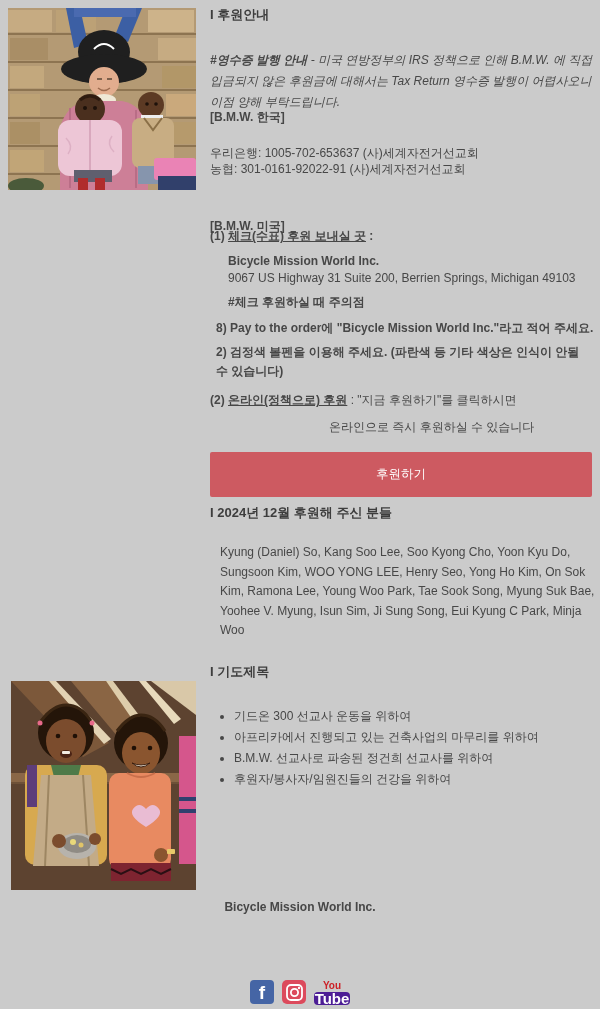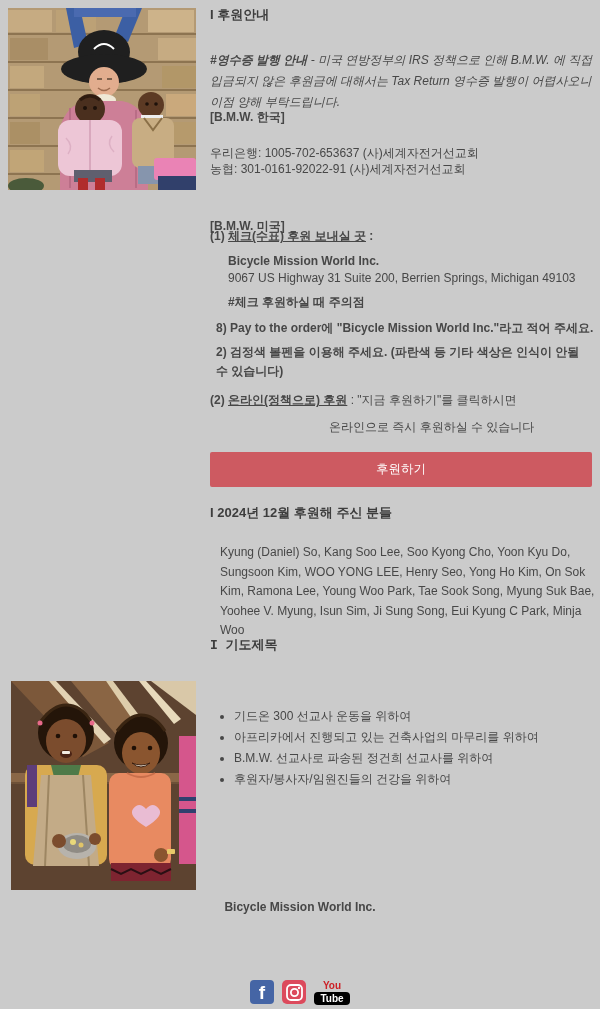--- a/index.html
+++ b/index.html
@@ -16,21 +16,21 @@
   .blk{position:absolute;left:0;width:100%;font-size:12px;line-height:1.6;color:#474747;}
   .h1{font-weight:bold;font-size:13px;color:#3d3d3d;}
   .b{font-weight:bold;}
   .u{text-decoration:underline;}
   .it{font-style:italic;}
   .ind18{padding-left:18px;box-sizing:border-box;}
   .ind6{padding-left:6px;box-sizing:border-box;}
   .ind119{padding-left:119px;box-sizing:border-box;}
   .para{line-height:21px;}
   .donate-btn{
-    position:absolute;left:0;top:452px;width:382px;height:35px;
+    position:absolute;left:0;top:452px;width:382px;height:45px;
     background:#cd5a61;border:none;border-radius:2px;
     color:#ffffff;font-size:12.5px;font-family:"Liberation Sans",sans-serif;
     text-align:center;line-height:33px;cursor:pointer;display:block;padding:0;
   }
   .donors-p{line-height:19.5px;}
   .prayer-ul{margin:0;padding-left:24px;}
   .prayer-ul li{line-height:21px;font-size:12px;color:#474747;}
   .photo{position:absolute;display:block;}
   .footer-line{position:absolute;left:0;width:600px;text-align:center;font-size:12px;color:#474747;}
   .socials{
@@ -42,21 +42,21 @@
     color:#fff;font-weight:bold;font-size:19px;line-height:26px;
     text-align:center;overflow:hidden;cursor:pointer;
   }
   .ic-ig{
     width:24px;height:24px;border-radius:5px;background:#dc4a5c;
     display:flex;align-items:center;justify-content:center;cursor:pointer;
   }
   .ic-yt{width:36px;cursor:pointer;text-align:center;}
   .ic-yt .you{color:#cc2127;font-weight:bold;font-size:10px;line-height:11px;}
   .ic-yt .tube{
-    background:#000000;color:#fff;font-weight:bold;font-size:10px;
+    background:#4c1d95;color:#fff;font-weight:bold;font-size:15px;
     line-height:13px;border-radius:4px;margin-top:1px;
   }
 </style>
 </head>
 <body>
 
 <div class="page">
 
   <svg class="photo" style="left:8px;top:8px;" width="188" height="182" viewBox="0 0 188 182">
     <rect width="188" height="182" fill="#b49a74"></rect>
@@ -195,21 +195,21 @@
     <div class="blk" style="top:391px;"><span class="b">(2) </span><span class="b u">온라인(정책으로) 후원</span><span> :  "지금 후원하기"를 클릭하시면</span></div>
 
     <div class="blk ind119" style="top:418px;">온라인으로 즉시 후원하실 수 있습니다</div>
 
     <button class="donate-btn">후원하기</button>
 
     <div class="blk h1" style="top:503px;">I 2024년 12월 후원해 주신 분들</div>
 
     <p class="blk donors-p" style="top:533px;margin:10px;">Kyung (Daniel) So, Kang Soo Lee, Soo Kyong Cho, Yoon Kyu Do, Sungsoon Kim, WOO YONG LEE, Henry Seo, Yong Ho Kim, On Sok Kim, Ramona Lee, Young Woo Park, Tae Sook Song, Myung Suk Bae, Yoohee V. Myung, Isun Sim, Ji Sung Song, Eui Kyung C Park, Minja Woo</p>
 
-    <div class="blk h1" style="top:636px;font-family:Liberation Mono, monospace;">I 기도제목</div>
+    <div class="blk h1" style="top:662px;">I 기도제목</div>
 
     <ul class="blk prayer-ul" style="top:706px;">
       <li>기드온 300 선교사 운동을 위하여</li>
       <li>아프리카에서 진행되고 있는 건축사업의 마무리를 위하여</li>
       <li>B.M.W. 선교사로 파송된 정건희 선교사를 위하여</li>
       <li>후원자/봉사자/임원진들의 건강을 위하여</li>
     </ul>
   </div>
 
   <div class="footer-line b" style="top:900px;">Bicycle Mission World Inc.</div>

